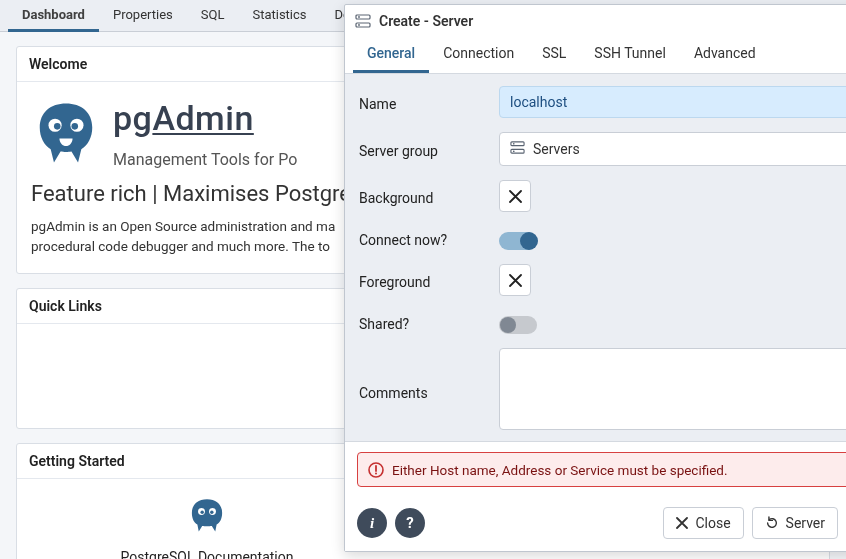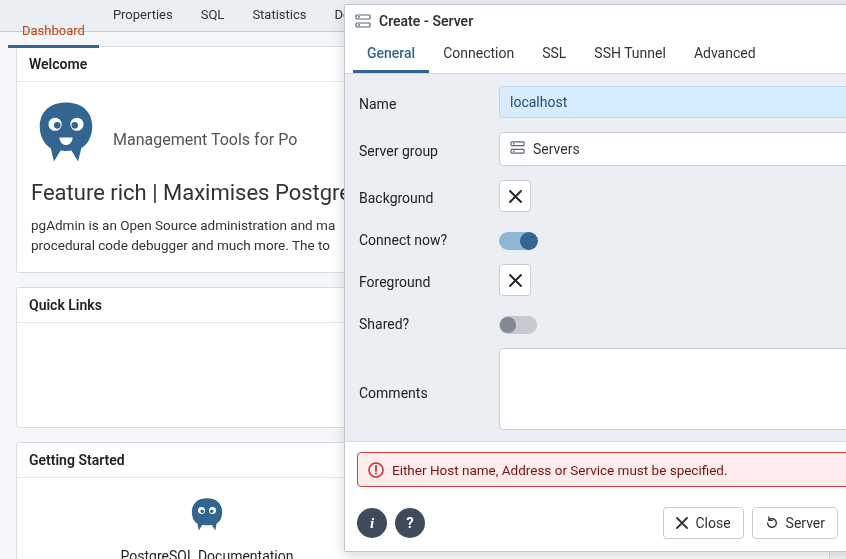--- a/index.html
+++ b/index.html
@@ -1,21 +1,21 @@
 <!DOCTYPE html>
 <html><head>
 <meta charset="utf-8">
 <style>
   * { box-sizing: border-box; margin: 0; padding: 0; font-family: -apple-system, "Segoe UI", Roboto, Arial, sans-serif; }
   body { background: #f4f6f9; width: 846px; height: 559px; overflow: hidden; position: relative; color: #222; }
 
   
   .tabbar { display: flex; background: #ebeef3; border-bottom: 1px solid #c9ced6; height: 32px; padding-left: 8px; }
   .tabbar .tab { padding: 7px 14px 0; font-size: 13px; color: #333; cursor: pointer; border-bottom: 3px solid transparent; height: 32px; }
-  .tabbar .tab.active { color: #c2410c; border-bottom-color: #326690; font-weight: 400; margin-top: 16px; }
+  .tabbar .tab.active { color: #404040; border-bottom-color: #326690; font-weight: 700; }
 
   .main { padding: 14px 16px; }
 
   .panel { background: #fff; border: 1px solid #d9dee5; border-radius: 3px; margin-bottom: 14px; }
   .panel-title { font-size: 14px; font-weight: 600; padding: 9px 12px; border-bottom: 1px solid #e4e8ee; }
   .panel-body { padding: 16px 14px; font-size: 14px; color: #333; }
 
   .welcome-logo { display: flex; align-items: center; gap: 12px; margin-bottom: 12px; }
   .welcome-logo svg { flex: 0 0 auto; }
   .welcome-logo .brand-name { font-size: 34px; font-weight: 500; color: #374151; letter-spacing: 0.5px; }
@@ -98,20 +98,21 @@
       <div class="welcome-logo">
         <svg width="70" height="70" viewBox="0 0 64 64">
           <path fill="#326690" d="M32 4c-14 0-24 8-24 22 0 9 4 16 10 20l3 12 6-10c2 .3 3 .4 5 .4s3-.1 5-.4l6 10 3-12c6-4 10-11 10-20 0-14-10-22-24-22z"></path>
           <circle cx="22" cy="24" r="6" fill="#fff"></circle>
           <circle cx="42" cy="24" r="6" fill="#fff"></circle>
           <circle cx="24" cy="25" r="3" fill="#326690"></circle>
           <circle cx="40" cy="25" r="3" fill="#326690"></circle>
           <path fill="#fff" d="M26 36h12c0 4-3 7-6 7s-6-3-6-7z"></path>
         </svg>
         <div>
+          <div class="brand-name"><span>pg</span><span class="under">Admin</span></div>
           <div class="brand-sub">Management Tools for Po</div>
         </div>
       </div>
       <div class="welcome-headline">Feature rich | Maximises PostgreS</div>
       <div class="welcome-body" style="white-space:pre-line;">pgAdmin is an Open Source administration and ma
 procedural code debugger and much more. The to</div>
     </div>
   </div>
 
   <div class="panel">

